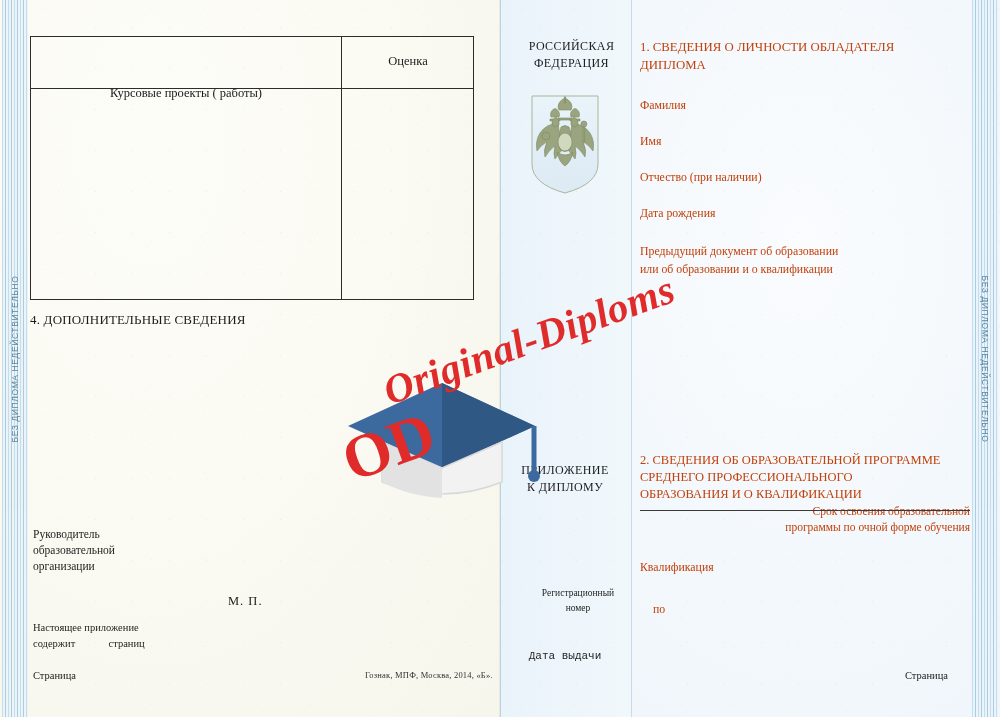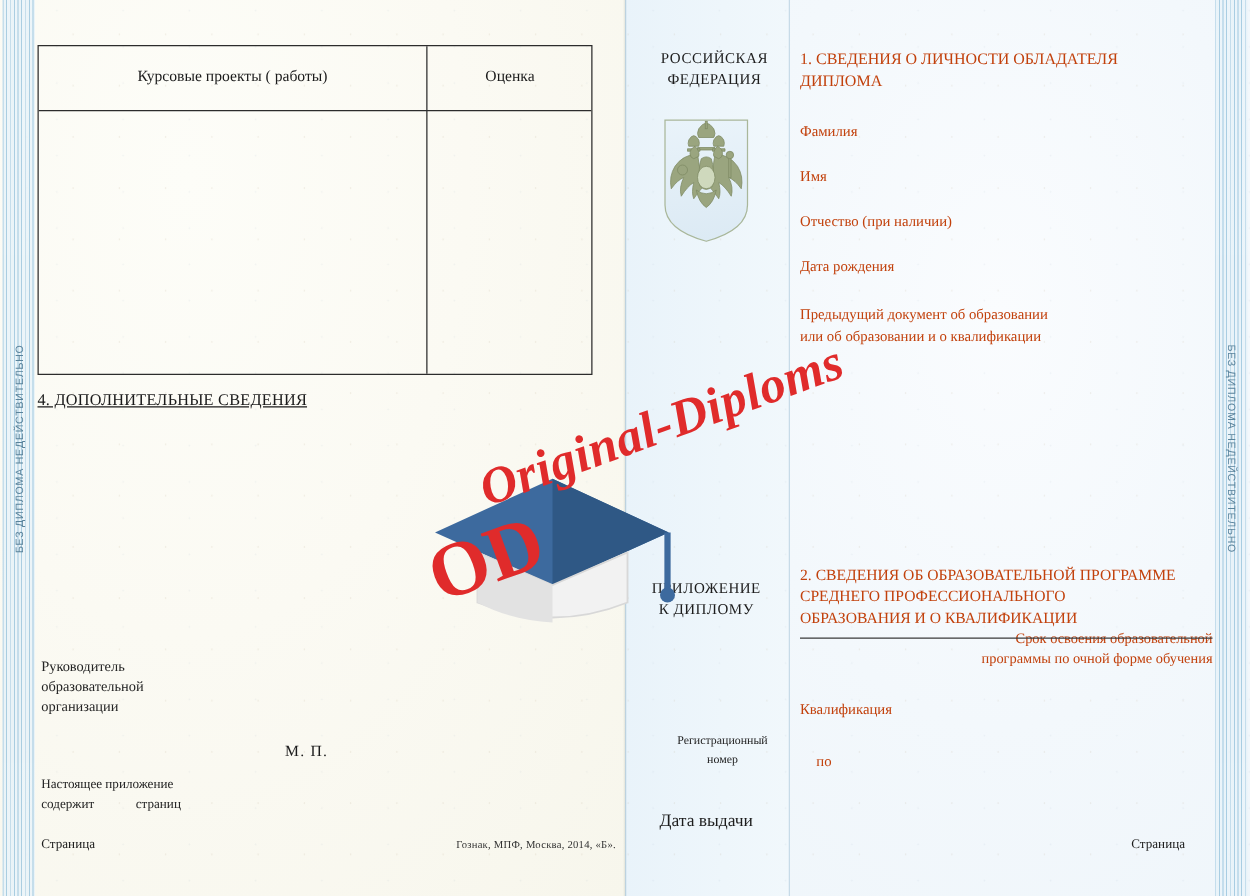--- a/index.html
+++ b/index.html
@@ -127,35 +127,34 @@
     width: 1px;
     height: 262px;
     background: #2c2c2c;
   }
   .th {
     position: absolute;
     top: 17px;
     font-size: 12.5px;
     text-align: center;
   }
-  .th-1 { left: 0;     width: 310px; }
+  .th-1 { left: 0;     width: 310px; margin-top: 32px; }
   .th-2 { left: 311px; width: 132px; }
 
   
   .lh {
     position: absolute;
     font-family: "Liberation Serif", serif;
     font-size: 12.5px;
     letter-spacing: .2px;
   }
   .sect4 {
     left: 30px;
     top: 312px;
     font-size: 13px;
-    text-decoration: underline;
   }
   .head-block {
     position: absolute;
     left: 33px;
     top: 526px;
     font-size: 11.5px;
     line-height: 16px;
     color: #242424;
   }
   .mp {
@@ -216,21 +215,22 @@
     left: 500px;
     top: 586px;
     width: 156px;
     font-size: 9.5px;
     line-height: 15px;
   }
   .date-vydachi {
     left: 500px;
     top: 650px;
     width: 130px;
-    font-size: 14px;
+    font-size: 11px;
+    font-family: Liberation Mono, monospace;
   }
 
   
   .emblem {
     position: absolute;
     left: 528px;
     top: 92px;
     width: 74px;
     height: 104px;
   }

